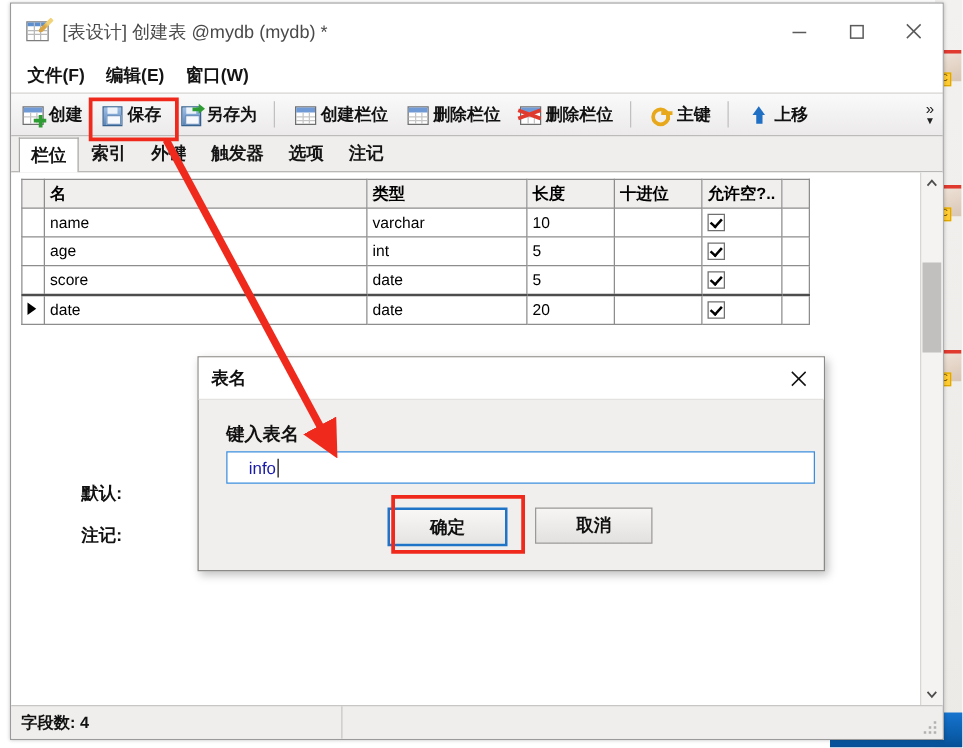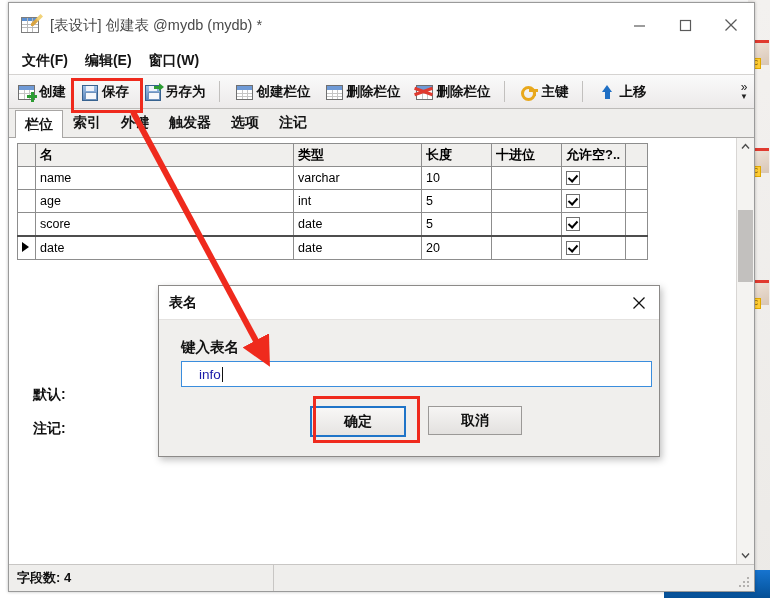--- a/index.html
+++ b/index.html
@@ -115,21 +115,21 @@
   td.center{text-align:center;}
   tr.current td{border-top:2px solid #4d4d4d;}
   .marker{display:inline-block;width:0;height:0;border-left:7px solid #000;
       border-top:5px solid transparent;border-bottom:5px solid transparent;}
   .cb{display:inline-block;width:12px;height:12px;border:1px solid #707070;background:#fff;
       position:relative;vertical-align:middle;}
   .cb:after{content:"";position:absolute;left:3px;top:1px;width:4px;height:7px;
       border:solid #000;border-width:0 2px 2px 0;transform:rotate(42deg);}
   #props{position:absolute;left:0;top:240px;width:640px;}
   .prop-row{height:34px;display:flex;align-items:center;padding-left:24px;}
-  .prop-label{font-size:14px;font-weight:bold;color:#111;}
+  .prop-label{font-size:14px;font-weight:bold;color:#111;margin-left:32px;}
   
   #vscroll{flex:0 0 17px;width:17px;background:#f4f3f1;border-left:1px solid #d8d6d4;
       display:flex;flex-direction:column;align-items:center;}
   .sb-arrow{width:17px;height:17px;display:flex;align-items:center;justify-content:center;
       color:#4d4d4d;font-size:10px;}
   .sb-track{flex:1 1 auto;width:17px;position:relative;}
   .sb-thumb{position:absolute;left:1px;top:55px;width:15px;height:72px;background:#c2c0be;}
   
   #statusbar{height:26px;flex:0 0 26px;display:flex;align-items:center;
       background:#efeeec;border-top:1px solid #c8c6c4;position:relative;}

